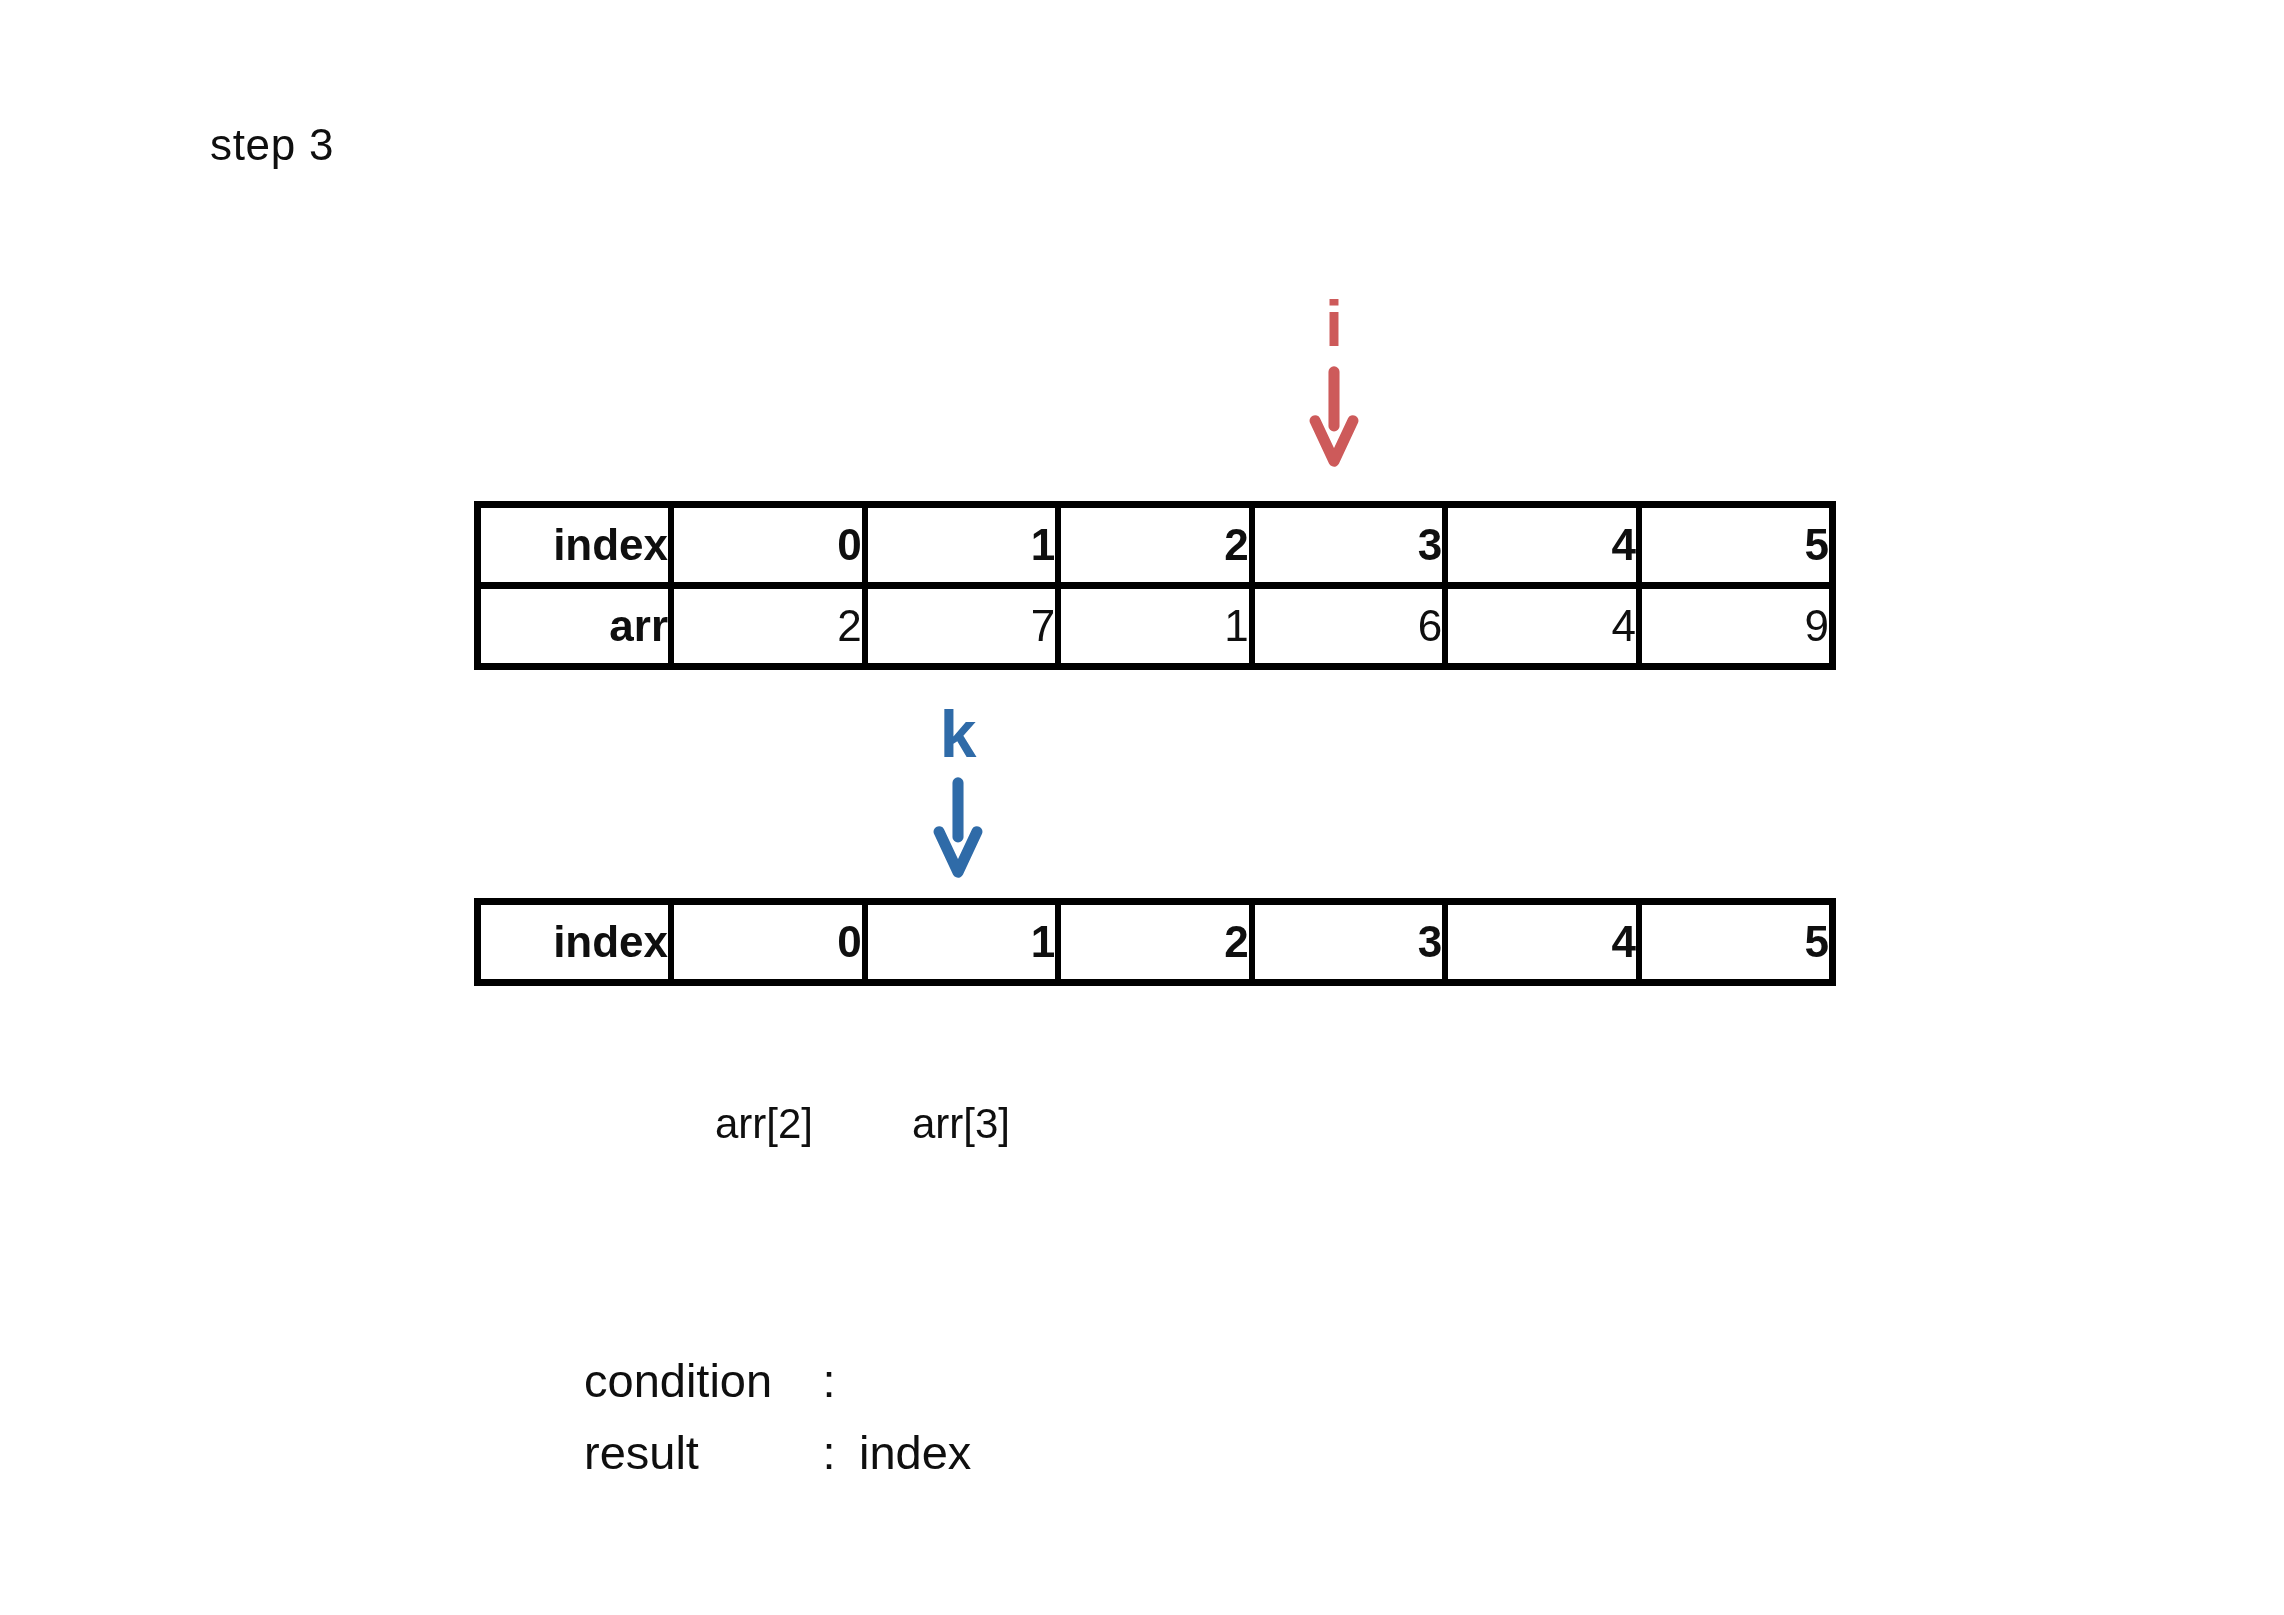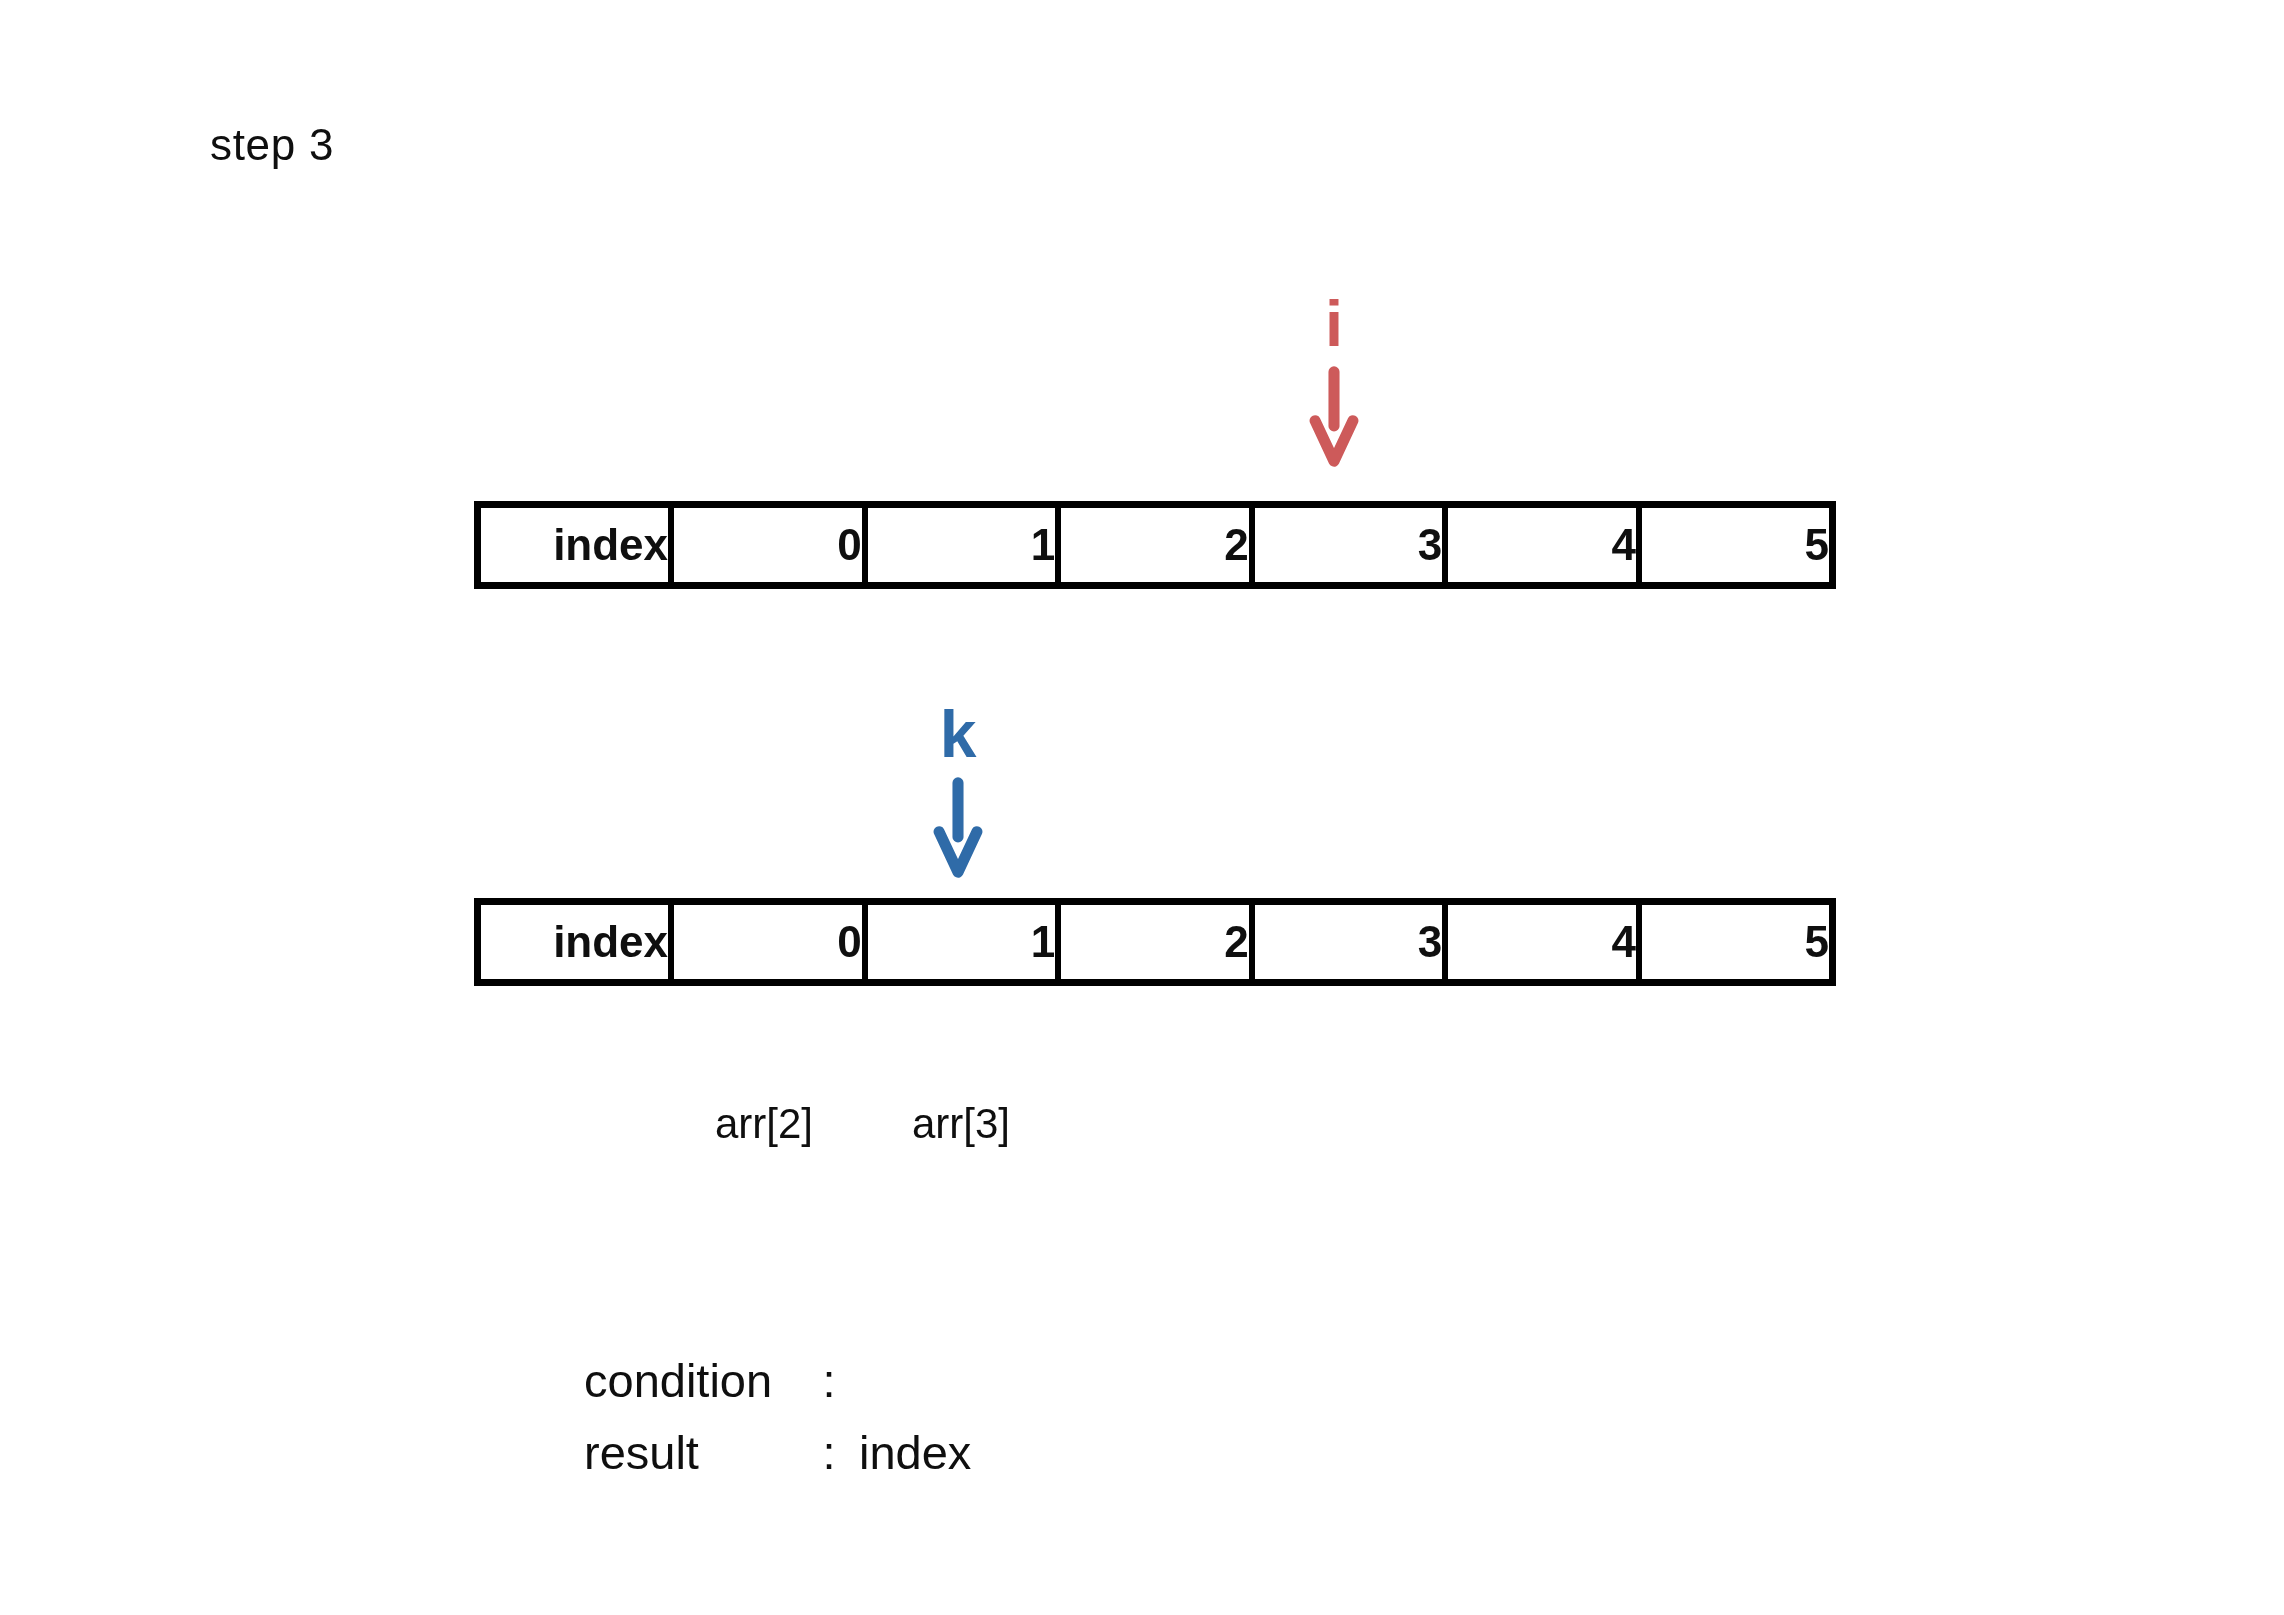--- a/index.html
+++ b/index.html
@@ -69,20 +69,29 @@
     <tbody>
         <tr class="idx-row">
       <td class="row-label">index</td>
       <td>0</td>
       <td>1</td>
       <td>2</td>
       <td>3</td>
       <td>4</td>
       <td>5</td>
     </tr>
+    <tr>
+      <td class="row-label">arr</td>
+      <td>2</td>
+      <td>7</td>
+      <td>1</td>
+      <td>6</td>
+      <td>4</td>
+      <td>9</td>
+    </tr>
   </tbody>
     </table>
 
   <div class="pointer" id="pointer-k">
     <div class="plabel" style="color: rgb(47, 107, 168);">k</div>
     <svg class="arrow-svg" width="55" height="101" viewBox="0 0 84 155">
       <g fill="none" stroke-width="17" stroke-linecap="round" stroke-linejoin="round" stroke="#2f6ba8">
         <line x1="42" y1="9" x2="42" y2="92"></line>
         <polyline points="13,84 42,146 71,84"></polyline>
       </g>

